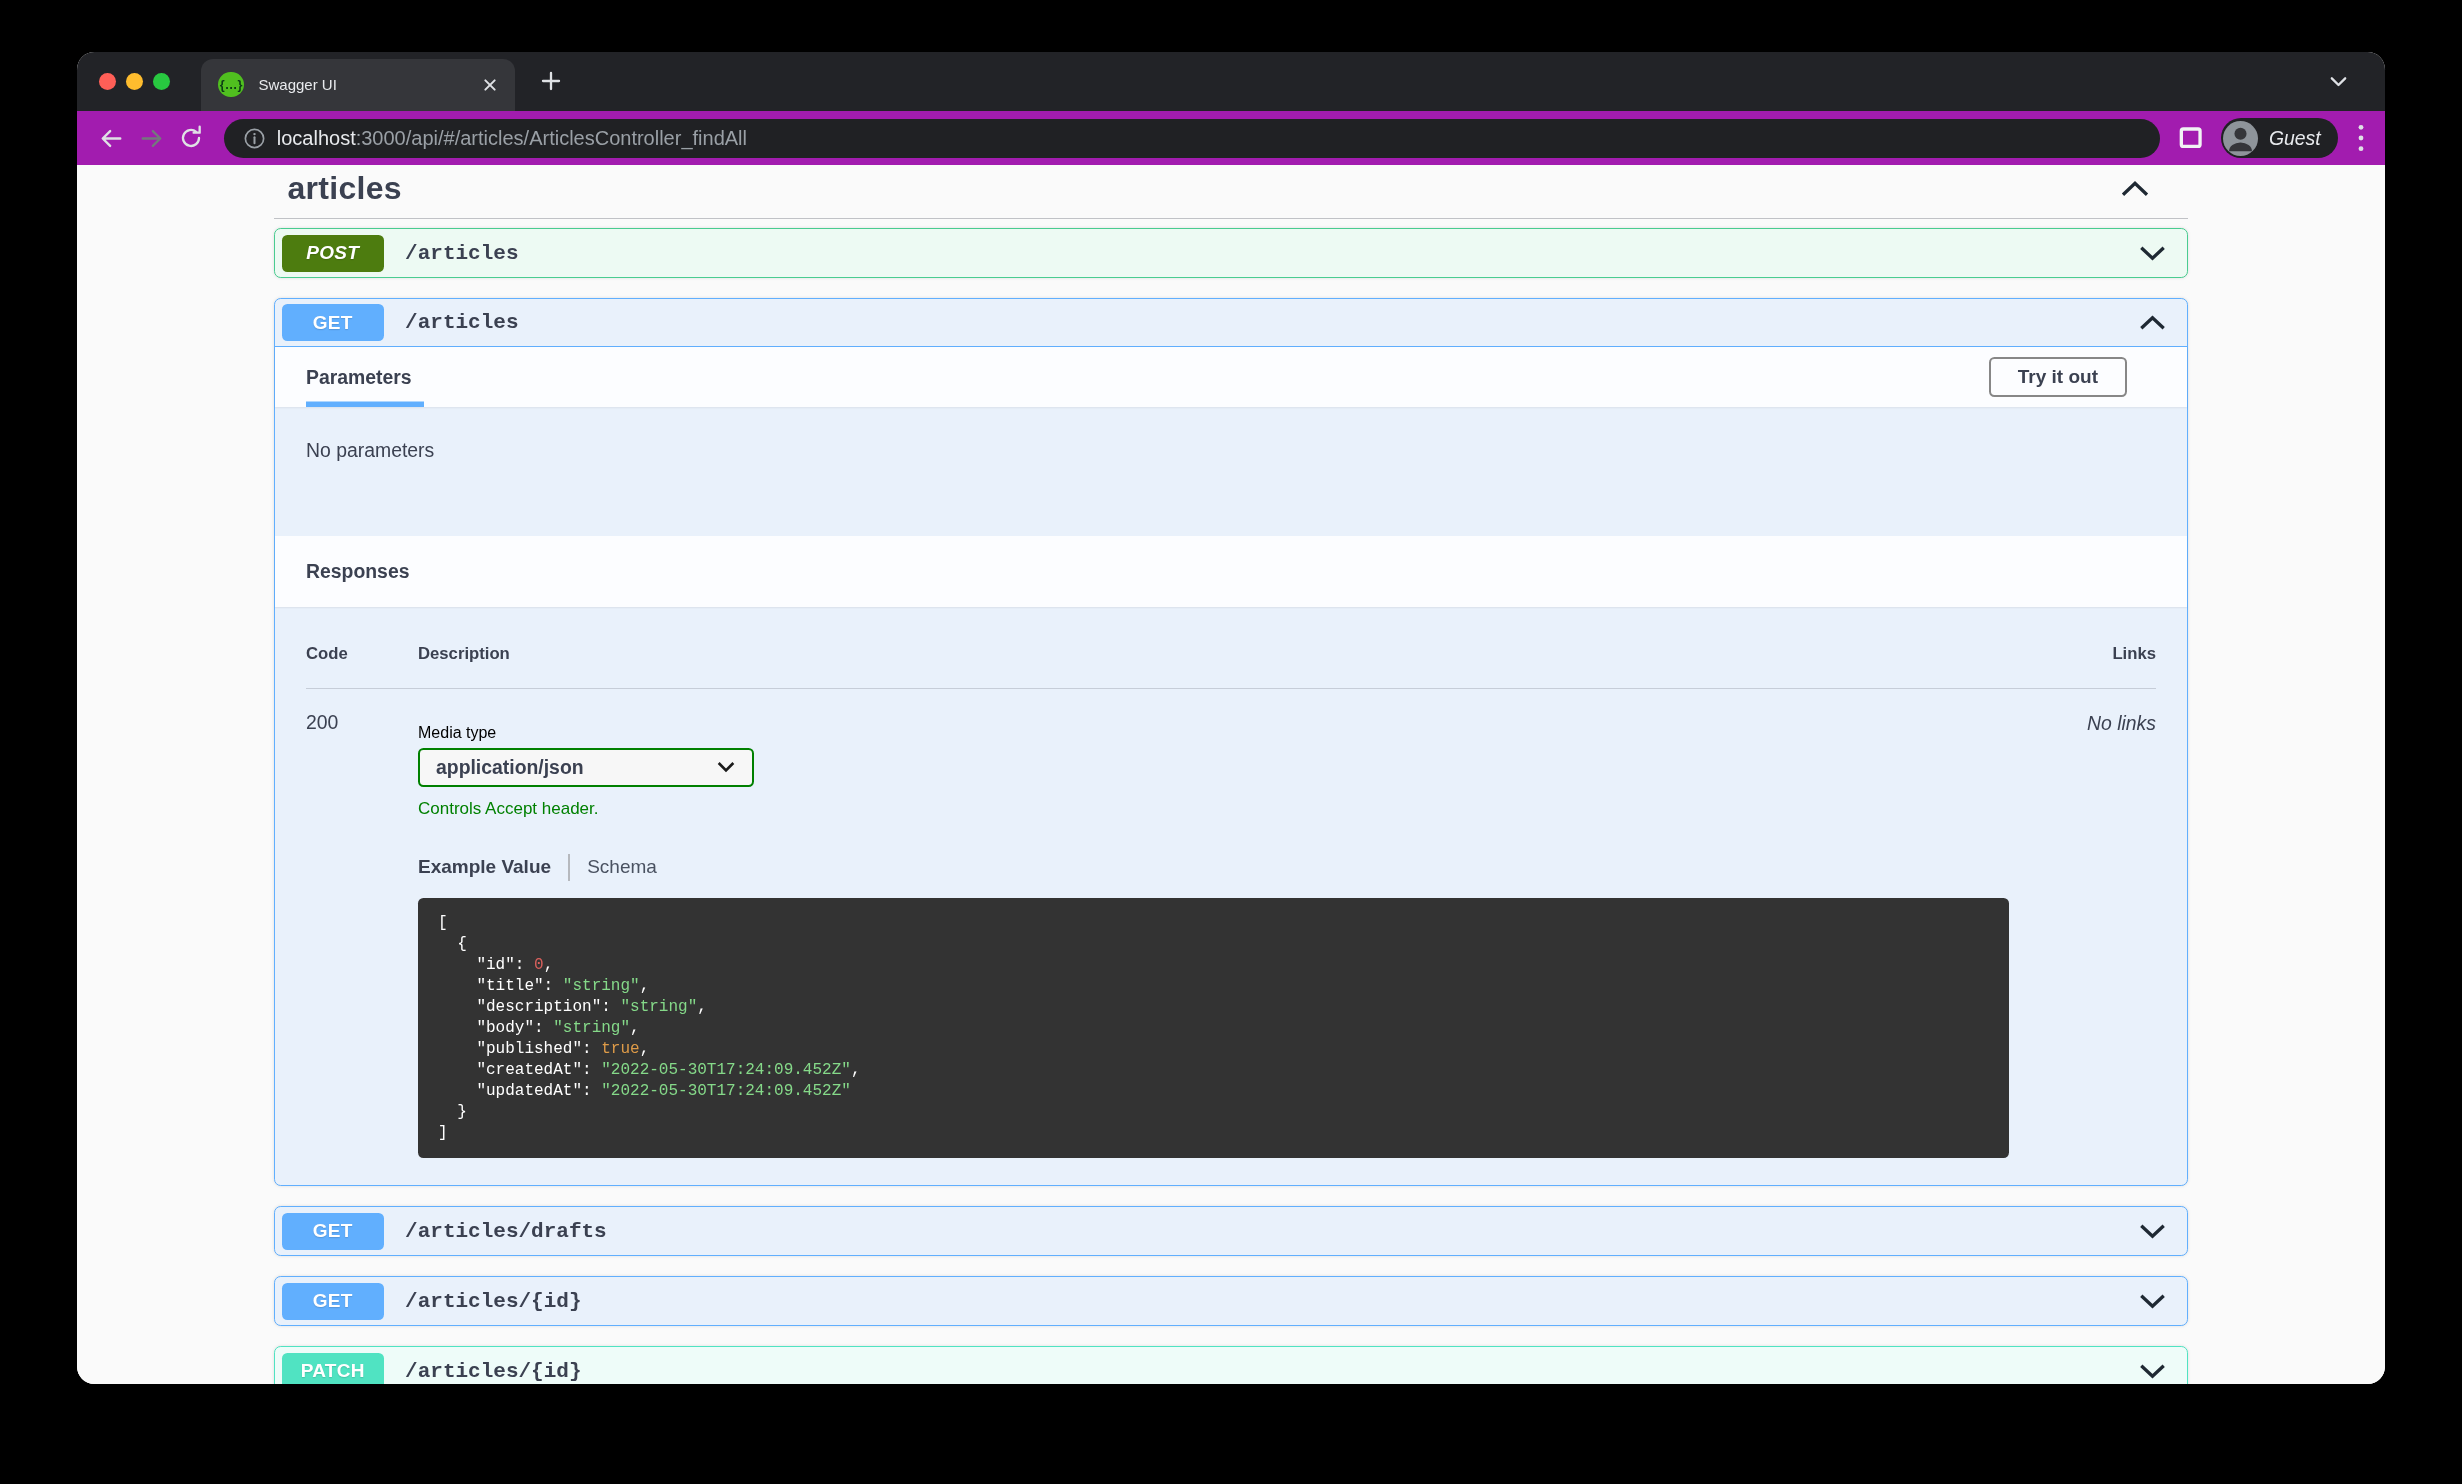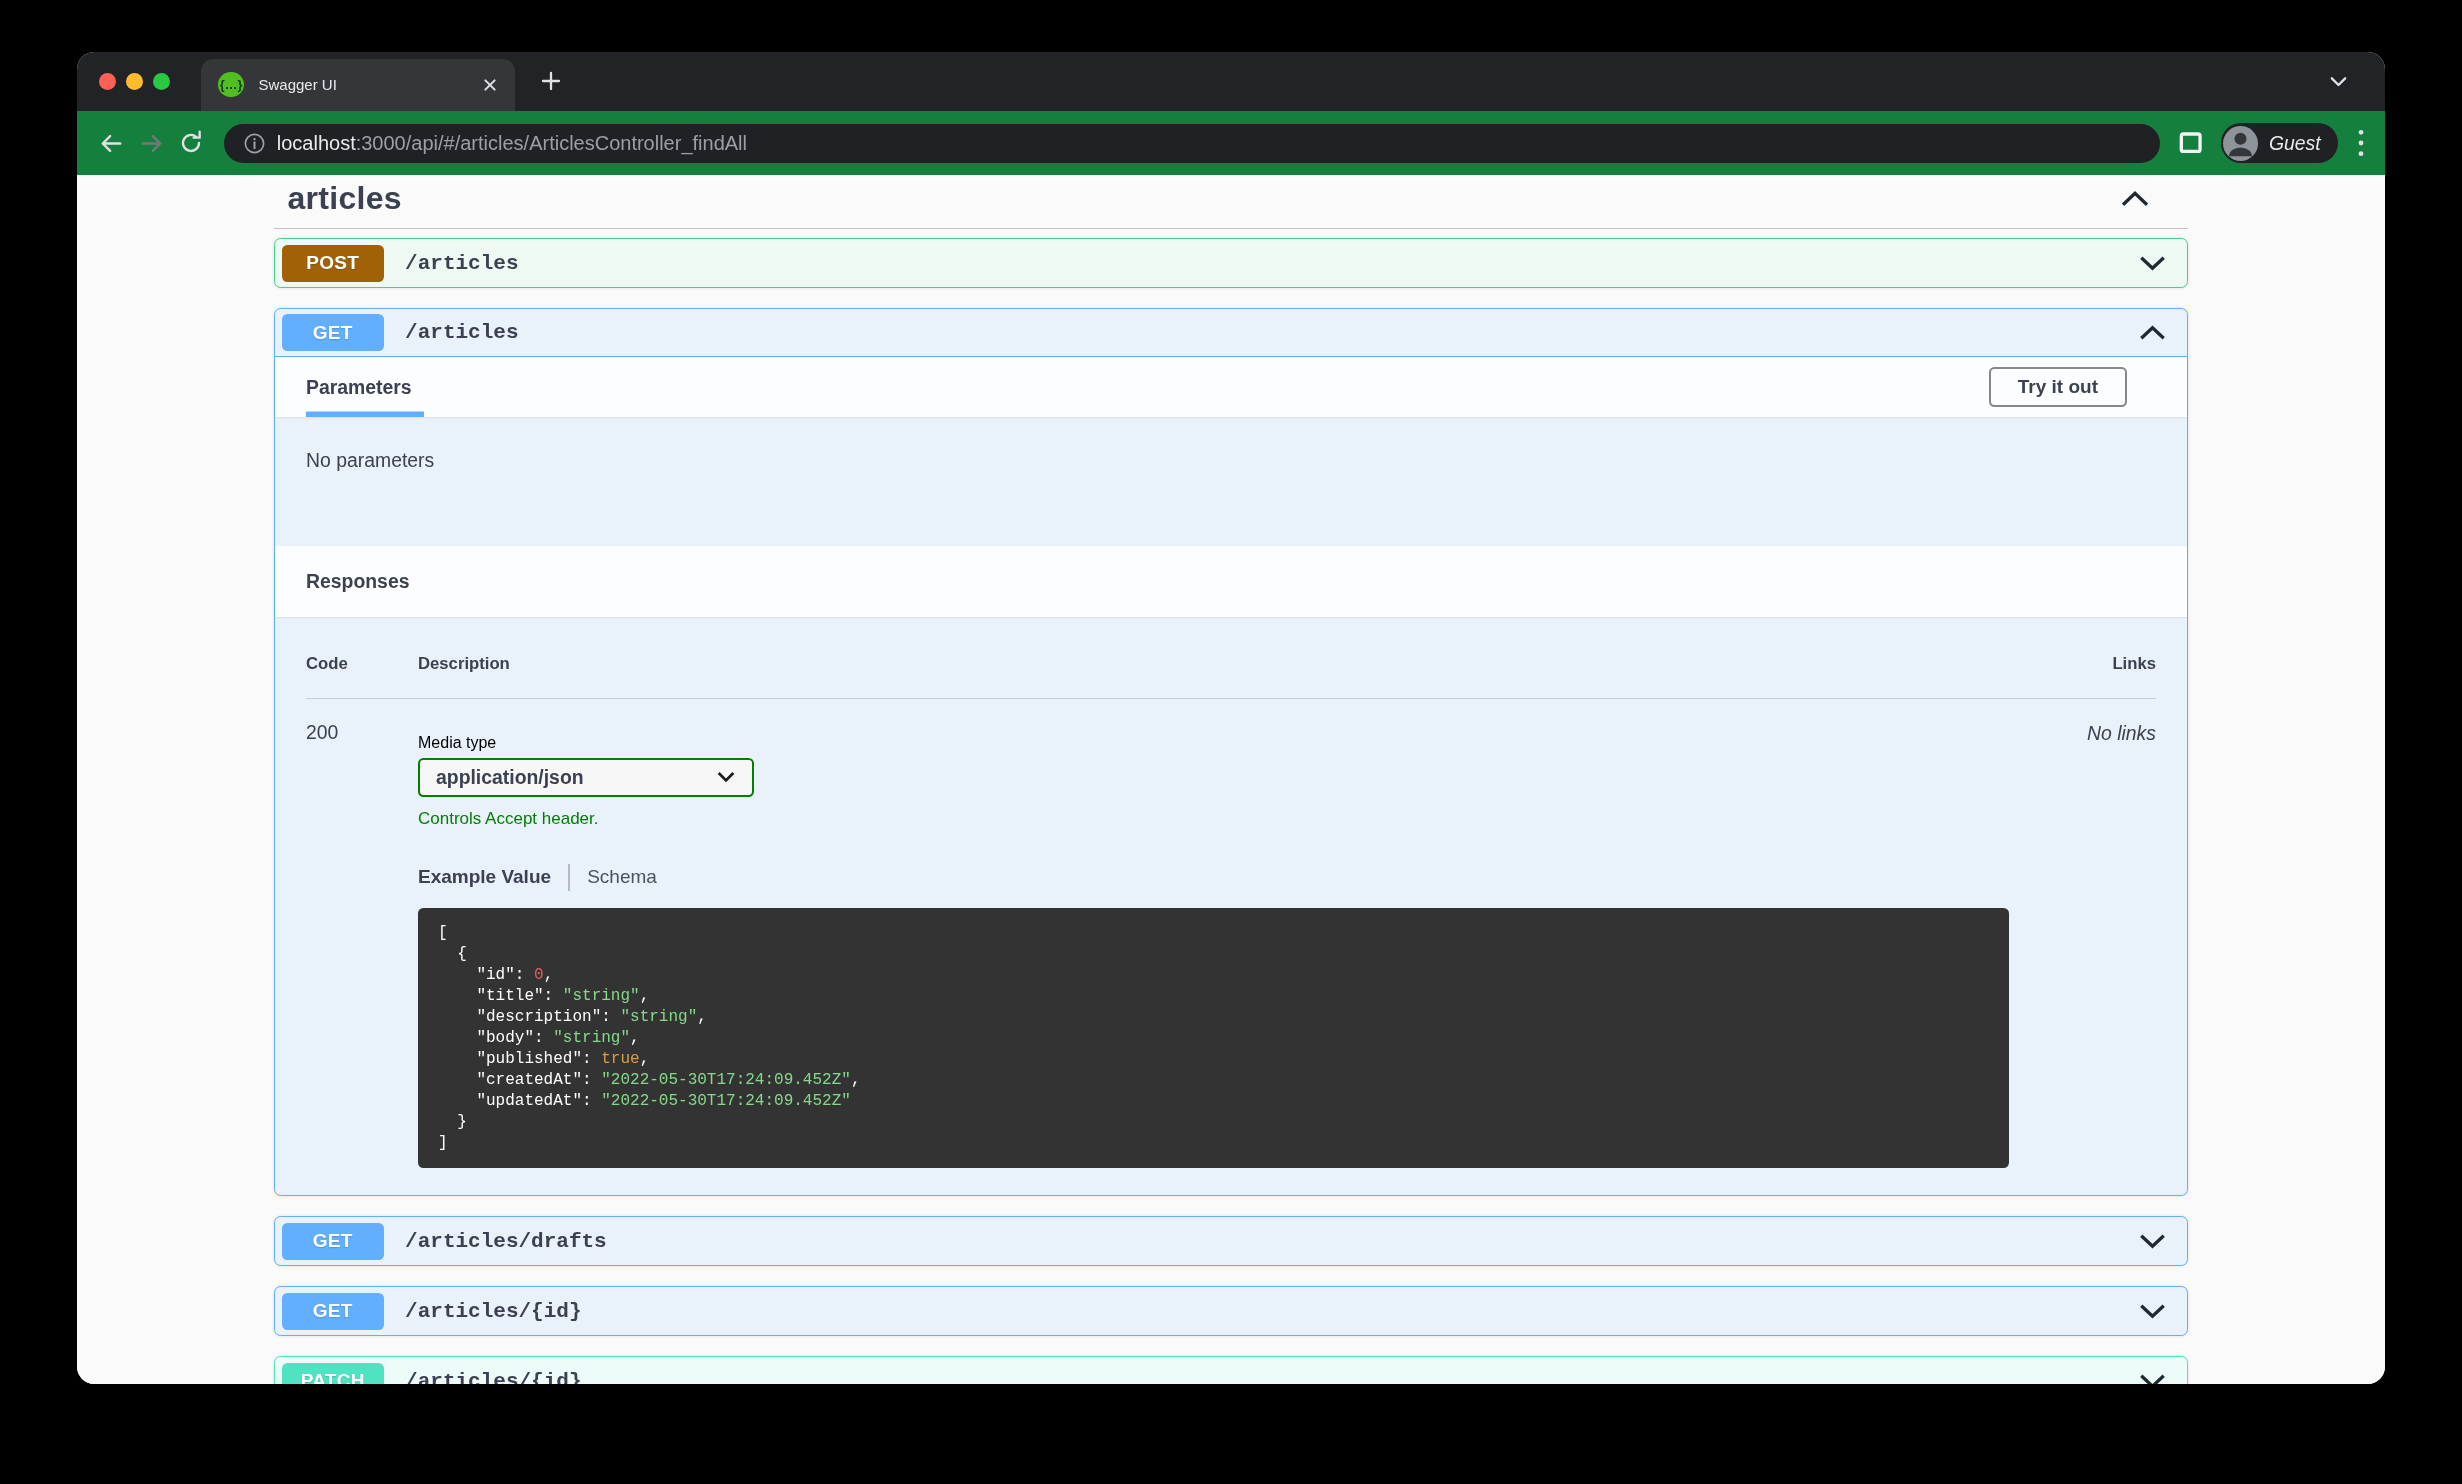--- a/index.html
+++ b/index.html
@@ -17,21 +17,21 @@
 
   .tab { position:absolute; left:124px; top:6.7px; width:314px; height:52px;
          background:#35363a; border-radius:12px 12px 0 0; display:flex; align-items:center; padding:0 14.7px 0 17.4px; }
   .favicon { width:25.4px; height:25.4px; border-radius:50%; background:#50bf1f; color:#0c3b16;
              display:flex; align-items:center; justify-content:center; font-weight:bold; font-size:12.7px; flex:0 0 auto; }
   .tab-title { color:#e8eaed; font-size:15px; margin-left:14.7px; flex:1; white-space:nowrap; overflow:hidden; }
   .newtab-btn { position:absolute; left:462px; top:17.4px; width:24px; height:24px; }
   .strip-chevron { position:absolute; right:35px; top:23px; }
 
   
-  .toolbar { position:relative; height:64px; background:#15803d; display:flex; align-items:center; padding:0 20px; }
+  .toolbar { position:relative; height:54px; background:#a21caf; display:flex; align-items:center; padding:0 20px; }
   .nav-icon { width:29px; height:29px; display:flex; align-items:center; justify-content:center; margin-right:10.7px; flex:0 0 auto; }
   .urlbar { flex:1; height:39px; background:#202124; border-radius:19.4px; display:flex; align-items:center;
             padding:0 19px; margin-left:8px; margin-right:17.4px; min-width:0; }
   .url-text { font-size:20px; margin-left:10.7px; white-space:nowrap; overflow:hidden; }
   .url-host { color:#e8eaed; } .url-rest { color:#9aa0a6; }
   .right-cluster { display:flex; align-items:center; flex:0 0 auto; }
   .sidepanel { margin-right:17.4px; display:flex; }
   .profile-pill { height:40px; background:#202124; border-radius:20px; display:flex; align-items:center; padding:2.7px 17.4px 2.7px 2.7px; }
   .avatar { width:35px; height:35px; border-radius:50%; background:#8e949a; overflow:hidden; display:flex; align-items:center; justify-content:center; }
   .profile-name { color:#e8eaed; font-size:19.4px; margin-left:10.7px;font-style:italic; }
@@ -48,21 +48,21 @@
   .opblock { border-radius:6.7px; margin-bottom:20px; box-shadow:0 0 3.3px rgba(0,0,0,.12); }
   .opblock.post  { border:1.3px solid #49cc90; background:#edfaf3; }
   .opblock.get   { border:1.3px solid #61affe; background:#e9f1fb; }
   .opblock.patch { border:1.3px solid #50e3c2; background:#eefcf9;text-align:right; }
 
   .op-header { display:flex; align-items:center; height:48px; padding:0 20px 0 6.7px; cursor:pointer; }
   .op-header.expanded-hdr { border-bottom:1px solid #61affe; }
   .method-badge { min-width:102px; height:37px; border-radius:5.4px; color:#fff; font-size:19px; font-weight:bold;
                   display:flex; align-items:center; justify-content:center; letter-spacing:0.3px;
                   text-shadow:0 0.7px 1.3px rgba(0,0,0,.15); padding:0 13.4px; flex:0 0 auto; }
-  .method-badge.post  { background:#a16207; }
+  .method-badge.post  { background:#4d7c0f;font-style:italic; }
   .method-badge.get   { background:#61affe; }
   .method-badge.patch { background:#50e3c2; }
   .op-path { margin-left:21.4px; font-family:"Liberation Mono", monospace; font-size:21px; font-weight:bold; color:#3b4151; }
   .op-chevron { margin-left:auto; display:flex; }
 
   
   .tab-header { background:rgba(255,255,255,.85); height:60px; display:flex; align-items:center;
                 justify-content:space-between; padding:0 60px 0 31px; box-shadow:0 1.3px 2px rgba(0,0,0,.07); }
   .tab-item { height:100%; display:flex; align-items:center; padding:0 12px 0 0;
               font-size:19.4px; font-weight:bold; color:#3b4151; box-shadow:inset 0 -5.4px 0 #61affe; }

